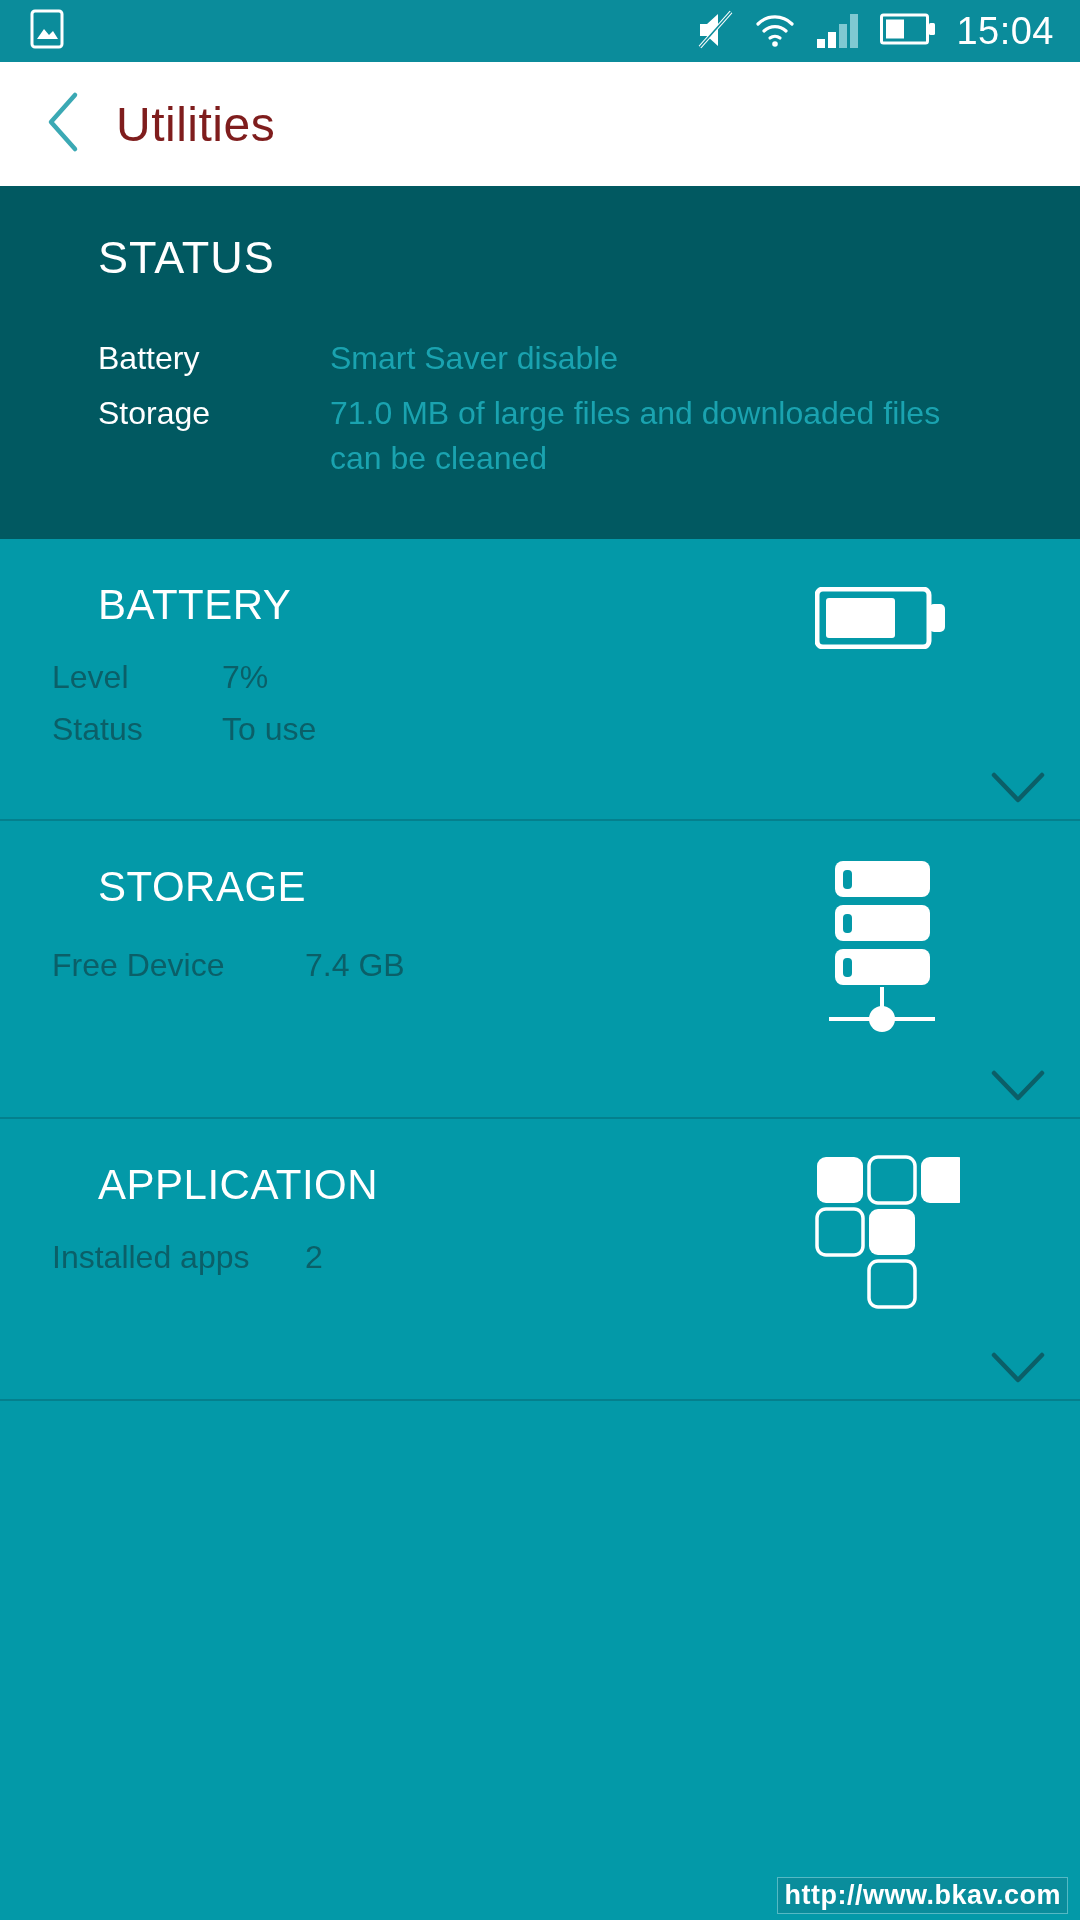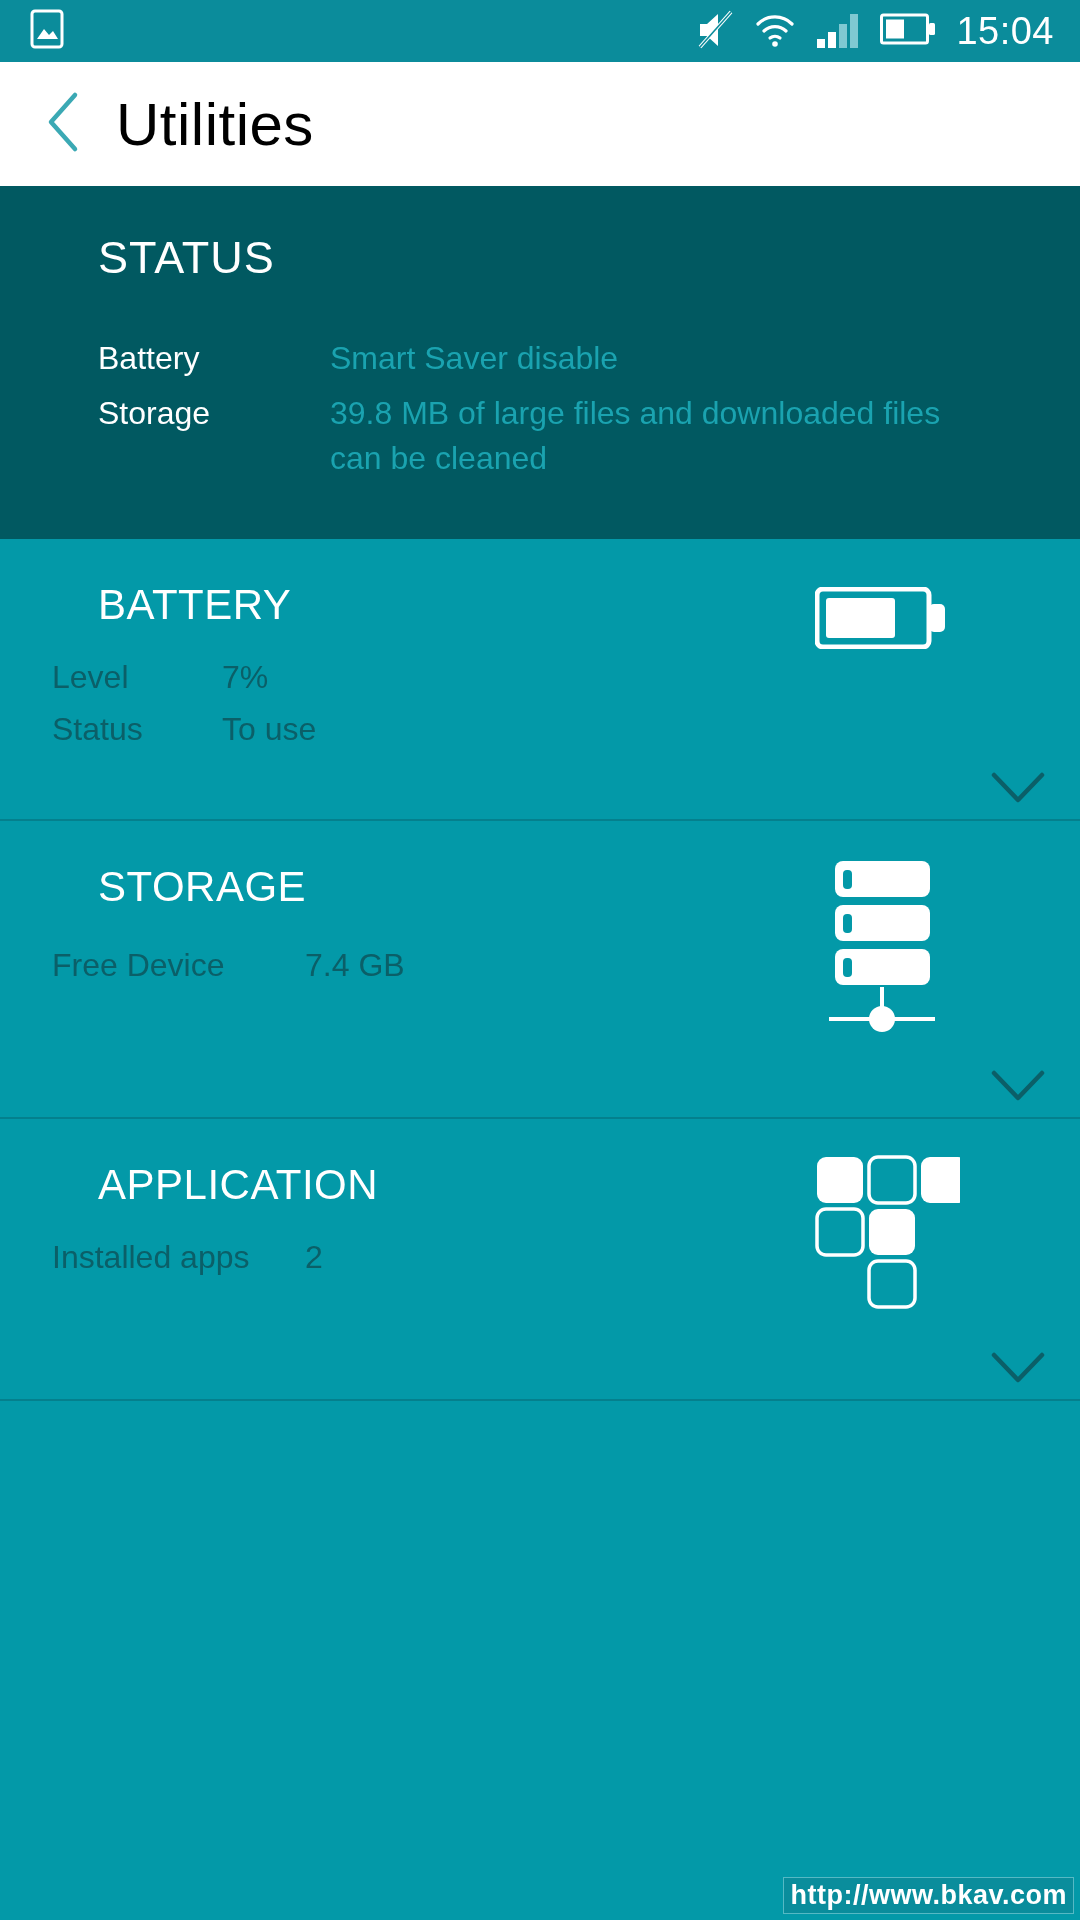--- a/index.html
+++ b/index.html
@@ -28,21 +28,21 @@
   .appbar {
     height:124px; background:#ffffff;
     display:flex; align-items:center; padding-left:34px;
   }
   .back-btn {
     width:62px; height:62px;
     display:flex; align-items:center; justify-content:center;
     flex:0 0 auto;
   }
   .appbar-title {
-    color:#000000; font-size:60px; font-weight:400;
+    color:#7f1d1d; font-size:48px; font-weight:400;
     margin-left:20px; letter-spacing:0.5px;
   }
 
   
   .status-panel {
     background:#015961;
     padding:46px 0 48px 0;
   }
   .status-heading {
     color:#ffffff; font-size:45px; font-weight:400;
@@ -89,21 +89,21 @@
     position:absolute; right:34px; bottom:14px;
     width:56px; height:34px;
   }
   .card-body { min-height:150px; }
 
   
   .filler { background:#0399a8; flex:1 1 auto; }
 
   
   .watermark {
-    position:absolute; right:6px; bottom:6px;
+    position:absolute; right:12px; bottom:6px;
     background:#0a8d9c;
     color:#ffffff;
     font-family:"Liberation Sans", sans-serif;
     font-weight:bold; font-size:27px;
     padding:2px 6px; letter-spacing:0.5px;
     border:1px solid #55b9c4;
     text-shadow:0 0 2px #0a8d9c;
     margin-left:16px;
   }
 </style>
@@ -170,21 +170,21 @@
   <div class="status-panel">
     <div class="status-heading">STATUS</div>
 
     <div class="status-row">
       <div class="status-key">Battery</div>
       <div class="status-val">Smart Saver disable</div>
     </div>
 
     <div class="status-row">
       <div class="status-key">Storage</div>
-      <div class="status-val">39.8 MB of large files and downloaded files can be cleaned</div>
+      <div class="status-val">71.0 MB of large files and downloaded files can be cleaned</div>
     </div>
 
   </div>
 
   <div class="card">
     <div class="card-title">BATTERY</div>
     <div class="card-body">
       <div class="stat-row">
         <div class="stat-key">Level</div>
         <div class="stat-val">7%</div>

